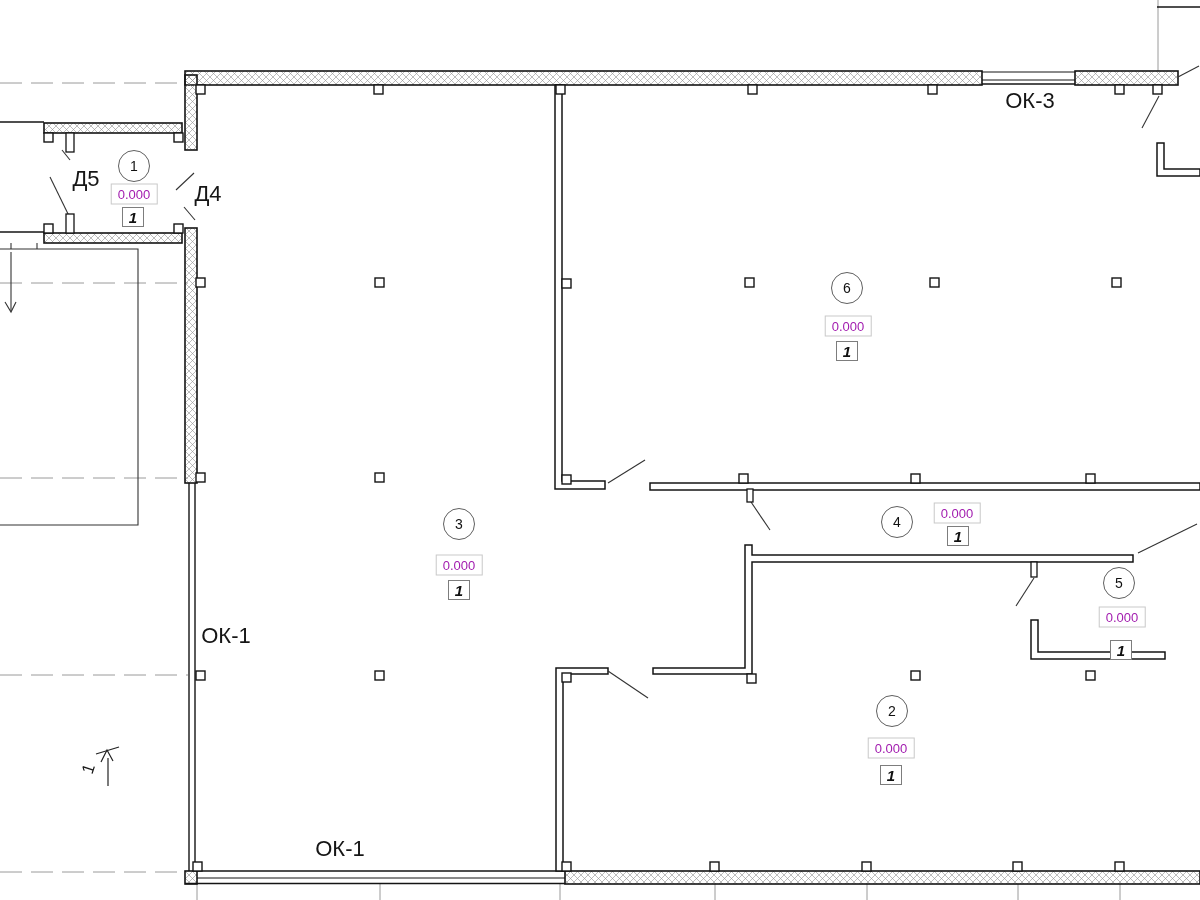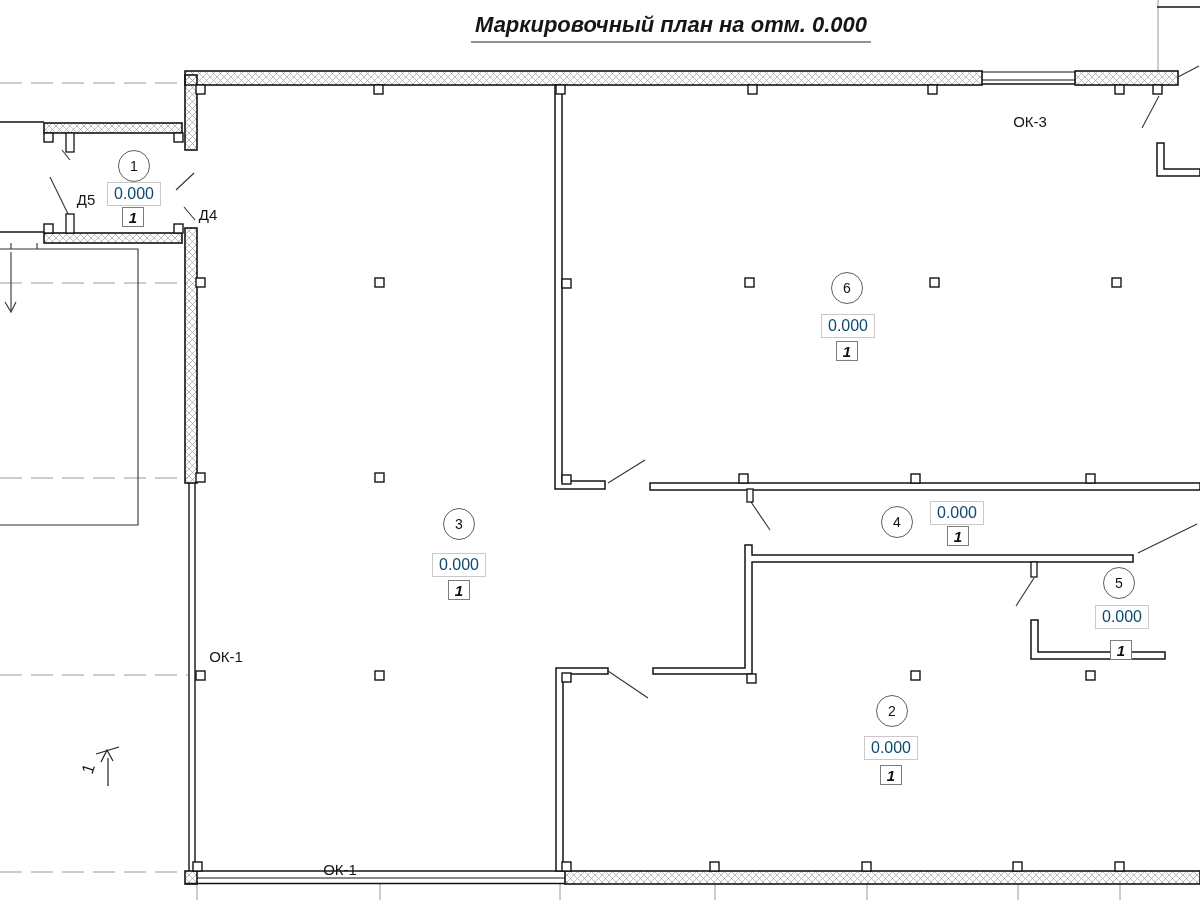--- a/index.html
+++ b/index.html
@@ -3,37 +3,37 @@
 <meta charset="utf-8">
 <style>
   html,body { margin:0; padding:0; background:#fff; }
   #plan {
     position:relative; width:1200px; height:900px; overflow:hidden;
     background:#fff; font-family:"Liberation Sans", sans-serif; color:#111;
   }
   #plan svg { position:absolute; left:0; top:0; }
   .lbl {
     position:absolute; transform:translate(-50%,-50%);
-    white-space:nowrap; color:#161616; font-size:15px; line-height:1;margin-top:20px;
+    white-space:nowrap; color:#161616; font-size:22px; line-height:1;
   }
   .title {
     position:absolute; transform:translate(-50%,-50%);
     font-size:22px; font-style:italic; font-weight:bold; white-space:nowrap;
     padding:0 4px 4px 4px; border-bottom:1.6px solid #222; color:#161616;
   }
   .room-circle {
     position:absolute; transform:translate(-50%,-50%);
     width:30px; height:30px; border:1.2px solid #606060; border-radius:50%;
     background:#fff; display:flex; align-items:center; justify-content:center;
     font-size:14px; color:#111;
   }
   .elev-box {
     position:absolute; transform:translate(-50%,-50%);
     border:1px solid #c9c9c9; background:#fff; padding:2px 6px;
-    font-size:16px; color:#0c4a6e; white-space:nowrap;
+    font-size:13px; color:#a21caf; white-space:nowrap;
   }
   .type-box {
     position:absolute; transform:translate(-50%,-50%);
     width:20px; height:18px; border:1.3px solid #7d7d7d; background:#fff;
     display:flex; align-items:center; justify-content:center;
     font-style:italic; font-size:15px; font-weight:bold; color:#111;
   }
   .section-num {
     position:absolute; transform:translate(-50%,-50%) rotate(-72deg);
     font-size:17px; color:#161616;
@@ -171,21 +171,20 @@
       <rect x="1115" y="862" width="9" height="9"></rect>
     </g>
 
     <g stroke="#222" stroke-width="1.2" fill="none">
       <line x1="108" y1="786" x2="108" y2="758"></line>
       <polyline points="101,762 107,750 113,761"></polyline>
       <line x1="96" y1="754" x2="119" y2="747"></line>
     </g>
   </svg>
 
-  <div class="title" style="left:671px; top:27px;">Маркировочный план на отм. 0.000</div>
 
   <div class="room-circle" style="left:134px; top:166px;">1</div>
   <div class="elev-box" style="left:134px; top:194px;">0.000</div>
   <div class="type-box" style="left:133px; top:217px;">1</div>
 
   <div class="room-circle" style="left:459px; top:524px;">3</div>
   <div class="elev-box" style="left:459px; top:565px;">0.000</div>
   <div class="type-box" style="left:459px; top:590px;">1</div>
 
   <div class="room-circle" style="left:847px; top:288px;">6</div>

